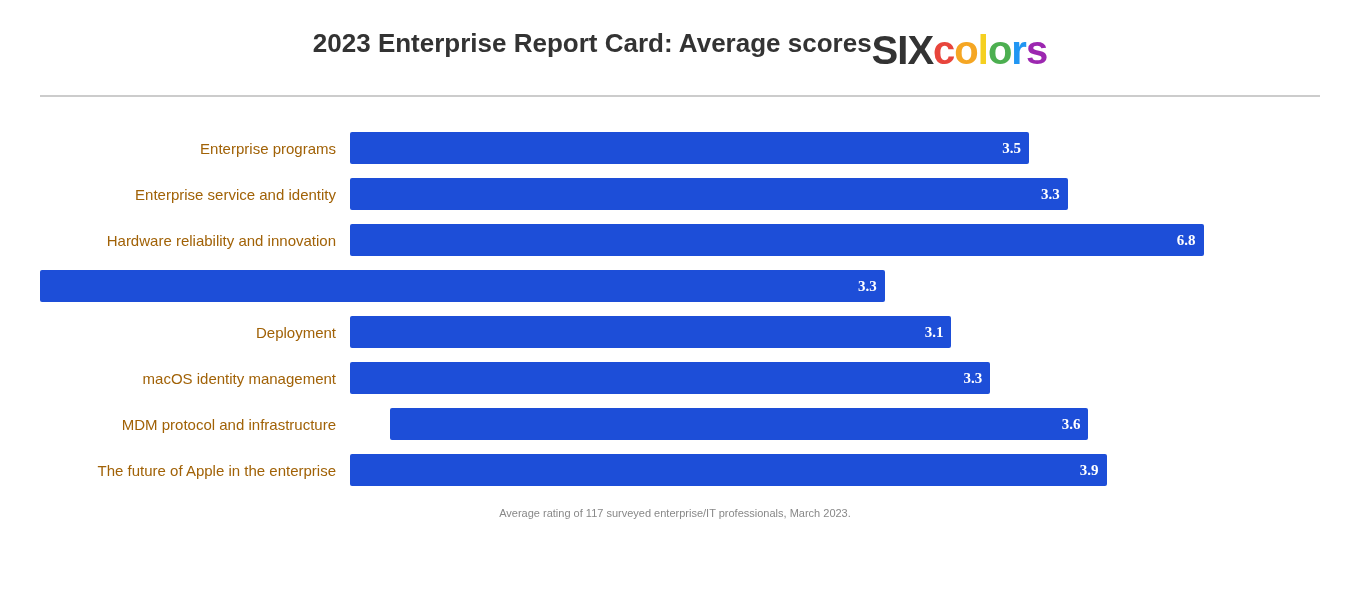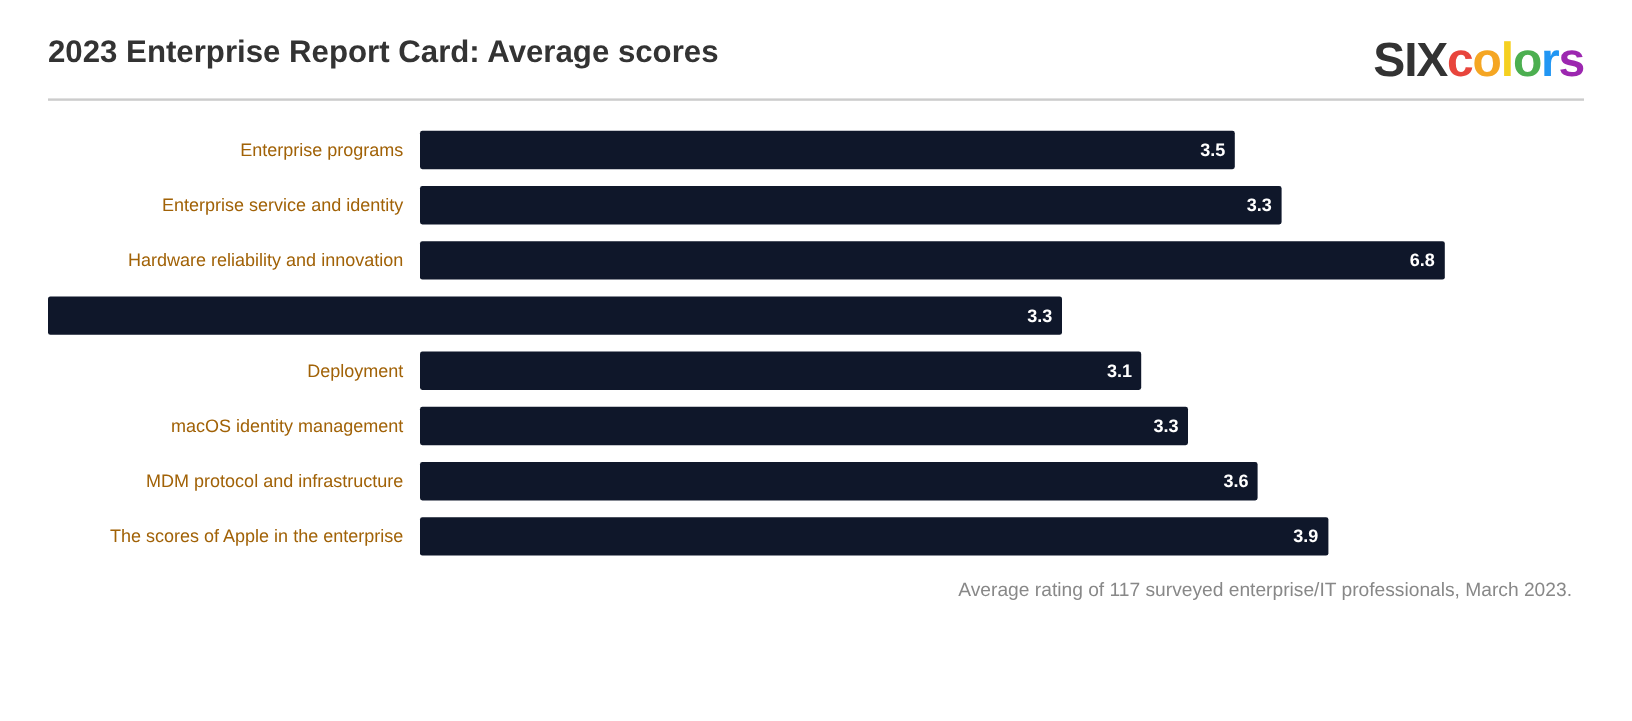--- a/index.html
+++ b/index.html
@@ -15,24 +15,24 @@
     .chart-container {
       width: 1360px;
       height: 601px;
       background: #ffffff;
       padding: 28px 40px 20px 40px;
       position: relative;
     }
 
     .header-row {
       display: flex;
-      justify-content: space-between;
+      justify-content: center;
       align-items: flex-start;
-      margin-bottom: 18px;
-      padding-bottom: 9px;
+      margin-bottom: 28px;
+      padding-bottom: 22px;
       border-bottom: 2px solid #cccccc;
     }
 
     .chart-title {
       font-size: 26px;
       font-weight: 700;
       color: #333333;
     }
 
     .logo {
@@ -74,39 +74,40 @@
     }
 
     .bar-track {
       flex: 1;
       height: 32px;
       position: relative;
     }
 
     .bar-fill {
       height: 100%;
-      background: #0f172a;
+      background: #1d4ed8;
       border-radius: 2px;
       position: relative;
       display: flex;
       align-items: center;
       justify-content: flex-end;
+      font-family: Liberation Serif, serif;
     }
 
     .bar-value {
       color: #ffffff;
       font-size: 15px;
       font-weight: 700;
       padding-right: 8px;
       white-space: nowrap;
     }
 
     .footer-note {
-      text-align: right;
-      font-size: 16px;
+      text-align: center;
+      font-size: 11px;
       color: #888888;
       margin-top: 14px;
       padding-right: 10px;
     }
 
     
     
   </style>
 </head>
 <body>
@@ -165,27 +166,27 @@
         <div class="bar-label">macOS identity management</div>
         <div class="bar-track">
           <div class="bar-fill" style="width: 66%;">
             <span class="bar-value">3.3</span>
           </div>
         </div>
       </div>
       <div class="bar-row">
         <div class="bar-label">MDM protocol and infrastructure</div>
         <div class="bar-track">
-          <div class="bar-fill" style="width: 72%;">
+          <div class="bar-fill" style="width: 72%; margin-left: 40px;">
             <span class="bar-value">3.6</span>
           </div>
         </div>
       </div>
       <div class="bar-row">
-        <div class="bar-label">The scores of Apple in the enterprise</div>
+        <div class="bar-label">The future of Apple in the enterprise</div>
         <div class="bar-track">
           <div class="bar-fill" style="width: 78%;">
             <span class="bar-value">3.9</span>
           </div>
         </div>
       </div>
     </div>
 
   <div class="footer-note">Average rating of 117 surveyed enterprise/IT professionals, March 2023.</div>
 </div>

